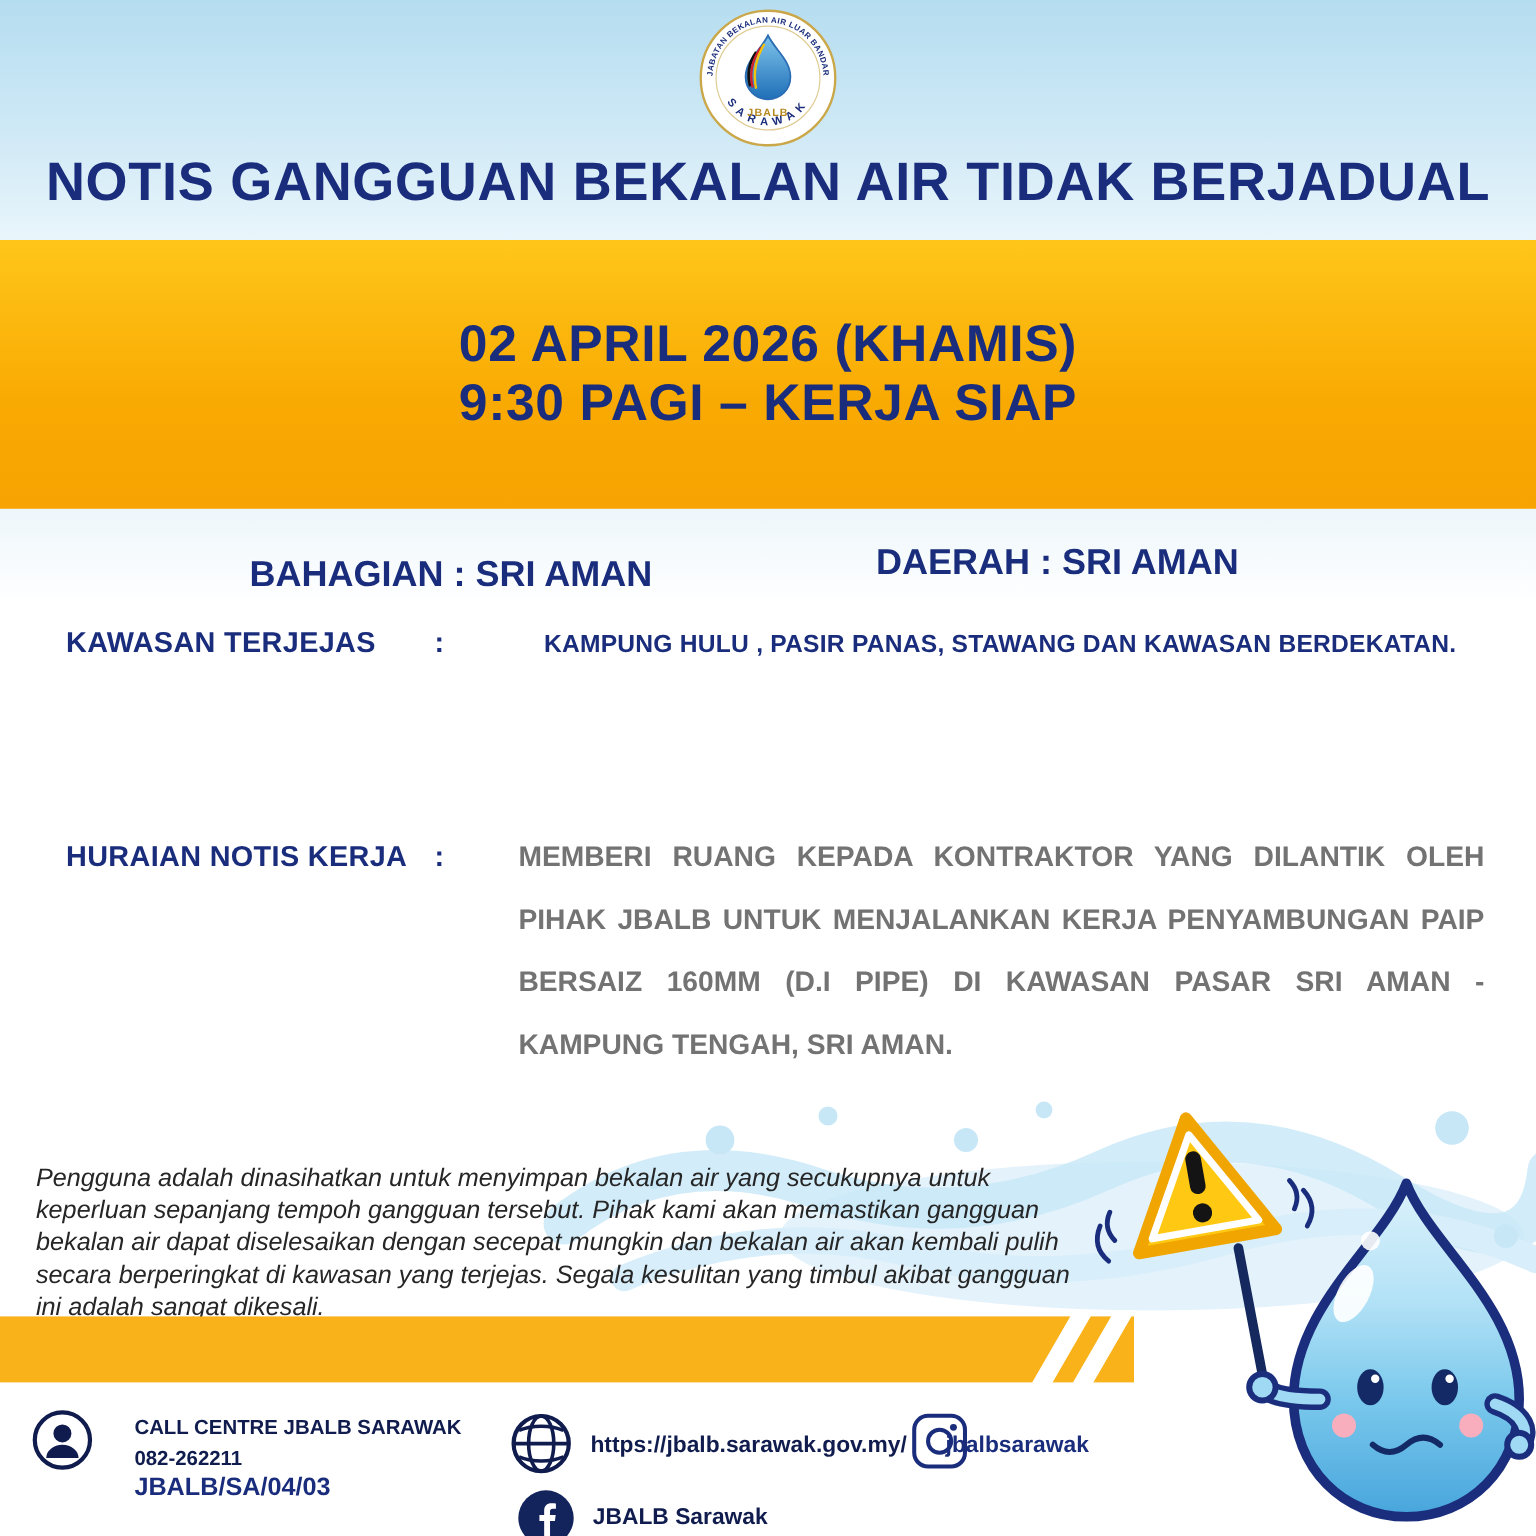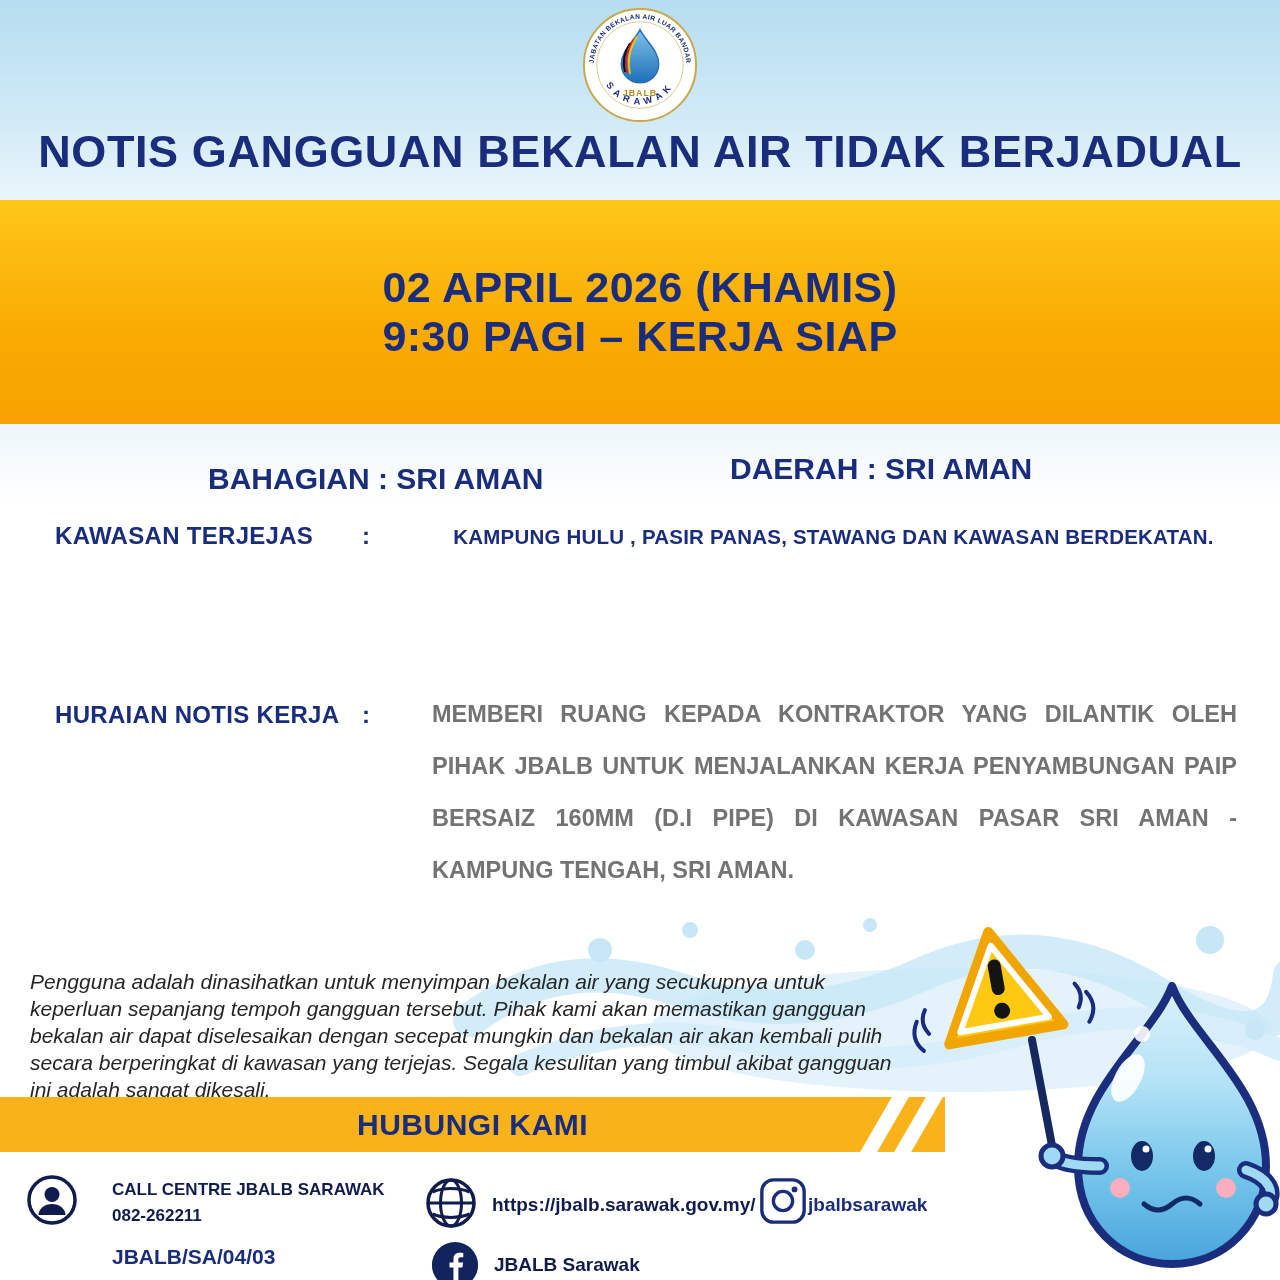--- a/index.html
+++ b/index.html
@@ -42,26 +42,26 @@
   .contact-banner .bt{font-size:30px;font-weight:800;color:#1a2d7c;letter-spacing:.5px;}
   .stripe{position:absolute;top:-5px;height:65px;width:17px;background:#ffffff;
     transform:skewX(-30deg);}
   .stripe.s1{right:52px;}
   .stripe.s2{right:18px;}
   .icon-call{position:absolute;left:26px;top:1174px;width:52px;height:52px;z-index:2;}
   .call-text{position:absolute;left:112px;top:1180px;z-index:2;}
   .call-text .l1{font-size:17px;font-weight:700;color:#101c4e;}
   .call-text .l2{font-size:17px;font-weight:700;color:#101c4e;margin-top:6px;}
   .refno{position:absolute;left:112px;top:1228px;font-size:21px;font-weight:800;
-    color:#1a2d7c;z-index:2;margin-top:17px;}
+    color:#1a2d7c;z-index:2;}
   .icon-globe{position:absolute;left:424px;top:1176px;width:54px;height:54px;z-index:2;}
   .website{position:absolute;left:492px;top:1194px;font-size:19px;font-weight:800;
     color:#101c4e;text-decoration:none;z-index:2;}
   .icon-ig{position:absolute;left:758px;top:1176px;width:50px;height:50px;z-index:2;}
-  .ig-handle{position:absolute;left:808px;top:1194px;font-size:19px;font-weight:800;
+  .ig-handle{position:absolute;left:788px;top:1194px;font-size:19px;font-weight:800;
     color:#1a2d7c;text-decoration:none;z-index:2;}
   .icon-fb{position:absolute;left:430px;top:1240px;width:50px;height:50px;z-index:2;}
   .fb-label{position:absolute;left:494px;top:1254px;font-size:19px;font-weight:700;
     color:#101c4e;text-decoration:none;z-index:2;}
   .mascot{position:absolute;right:-6px;top:898px;width:382px;height:382px;z-index:1;}
 </style>
 </head>
 <body>
 
 <div class="poster">
@@ -126,21 +126,20 @@
 
   <div class="detail huraian">
     <div class="dlabel">HURAIAN NOTIS KERJA</div>
     <div class="dcolon">:</div>
     <div class="dvalue">MEMBERI RUANG KEPADA KONTRAKTOR YANG DILANTIK OLEH PIHAK JBALB UNTUK MENJALANKAN KERJA PENYAMBUNGAN PAIP BERSAIZ 160MM (D.I PIPE) DI KAWASAN PASAR SRI AMAN - KAMPUNG TENGAH, SRI AMAN.</div>
   </div>
 
   <p class="advisory">Pengguna adalah dinasihatkan untuk menyimpan bekalan air yang secukupnya untuk keperluan sepanjang tempoh gangguan tersebut. Pihak kami akan memastikan gangguan bekalan air dapat diselesaikan dengan secepat mungkin dan bekalan air akan kembali pulih secara berperingkat di kawasan yang terjejas. Segala kesulitan yang timbul akibat gangguan ini adalah sangat dikesali.</p>
 
   <div class="contact-banner">
-    <span class="bt">HUBUNGI KAMI</span>
     <div class="stripe s1"></div>
     <div class="stripe s2"></div>
   </div>
 
   <svg class="icon-call" viewBox="0 0 52 52">
     <circle cx="26" cy="26" r="23" fill="#ffffff" stroke="#101c4e" stroke-width="3.5"></circle>
     <circle cx="26" cy="20.5" r="7.5" fill="#101c4e"></circle>
     <path d="M12.5,41 a13.5,11 0 0 1 27,0 z" fill="#101c4e"></path>
   </svg>
   <div class="call-text">

